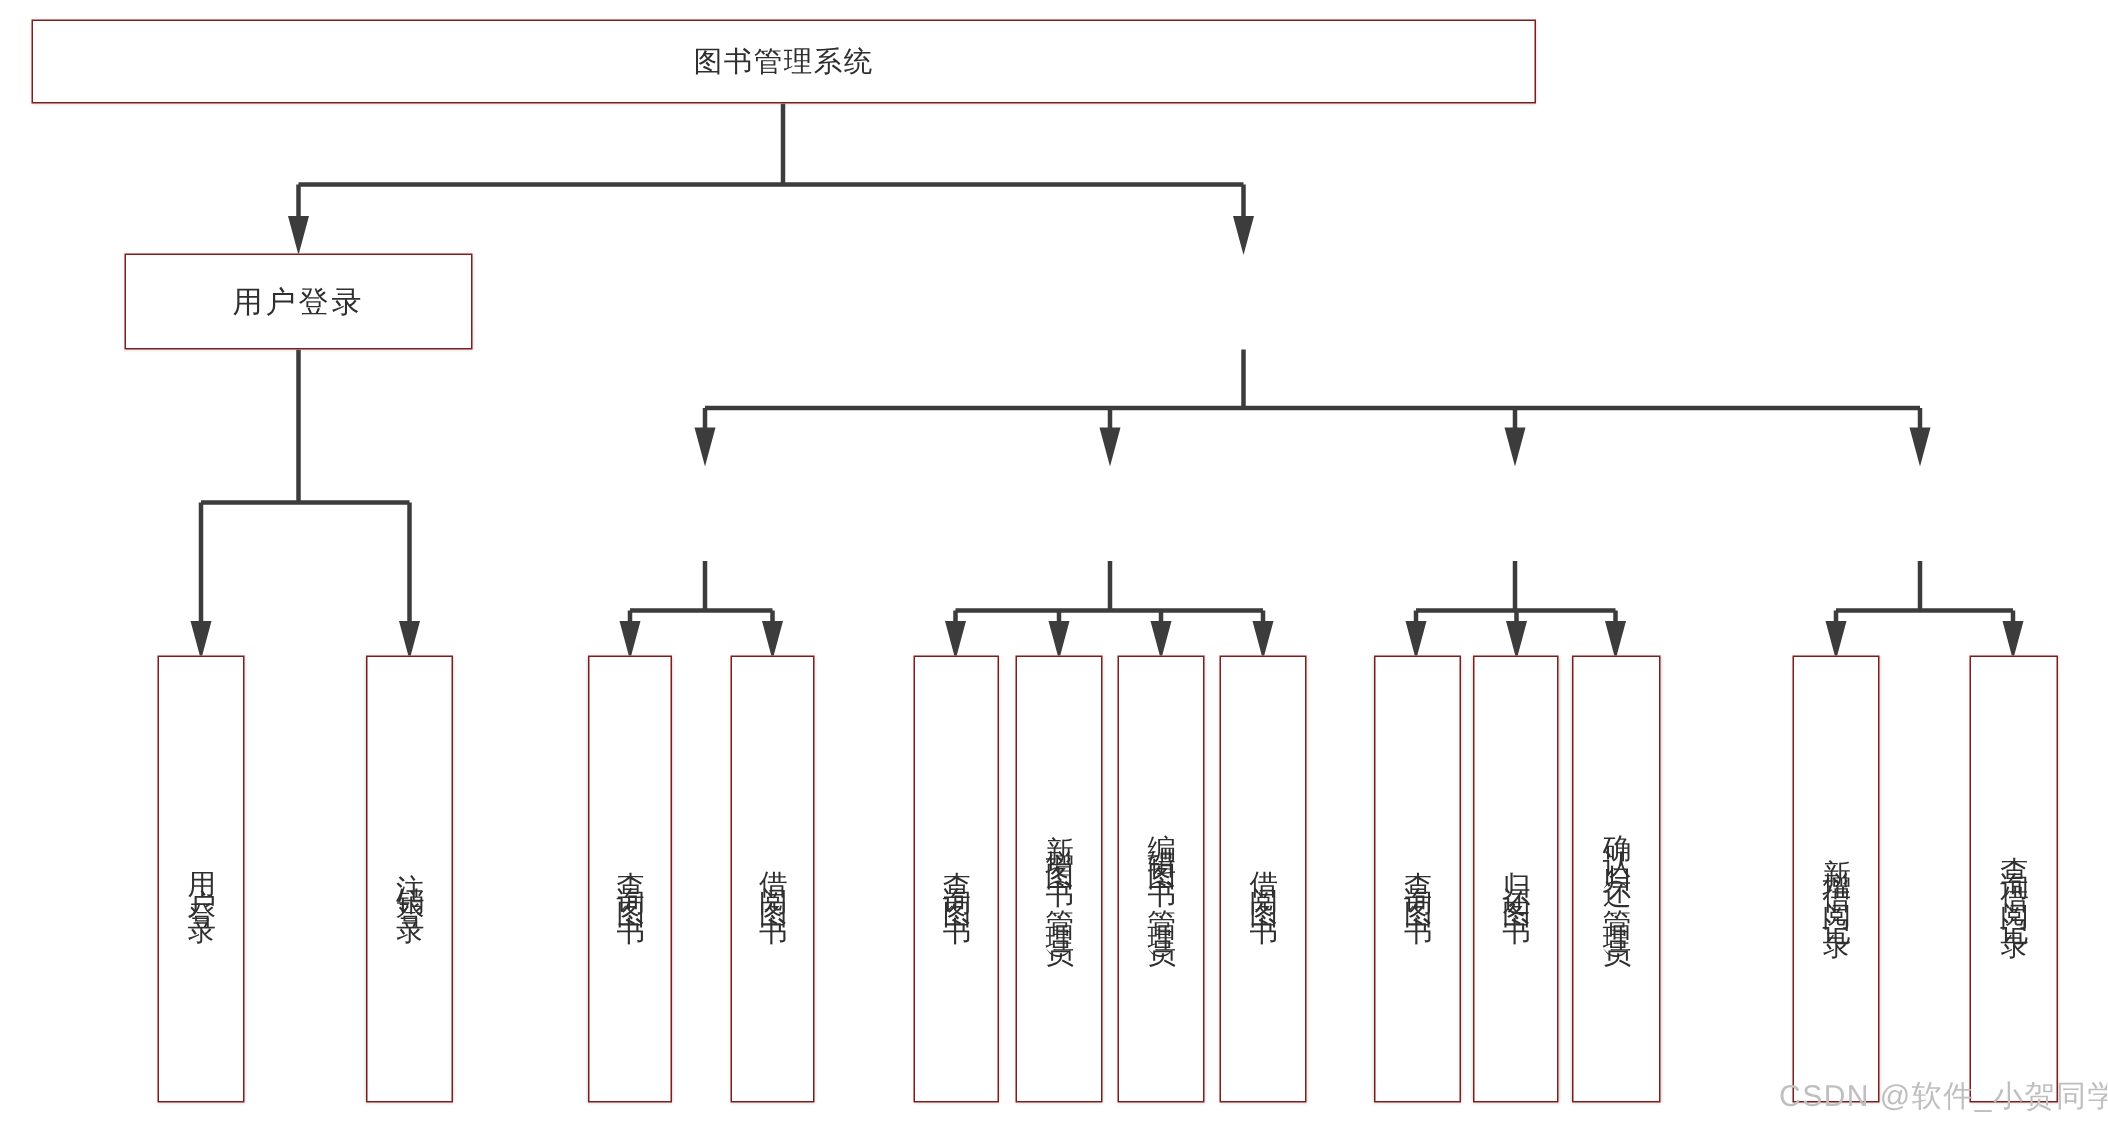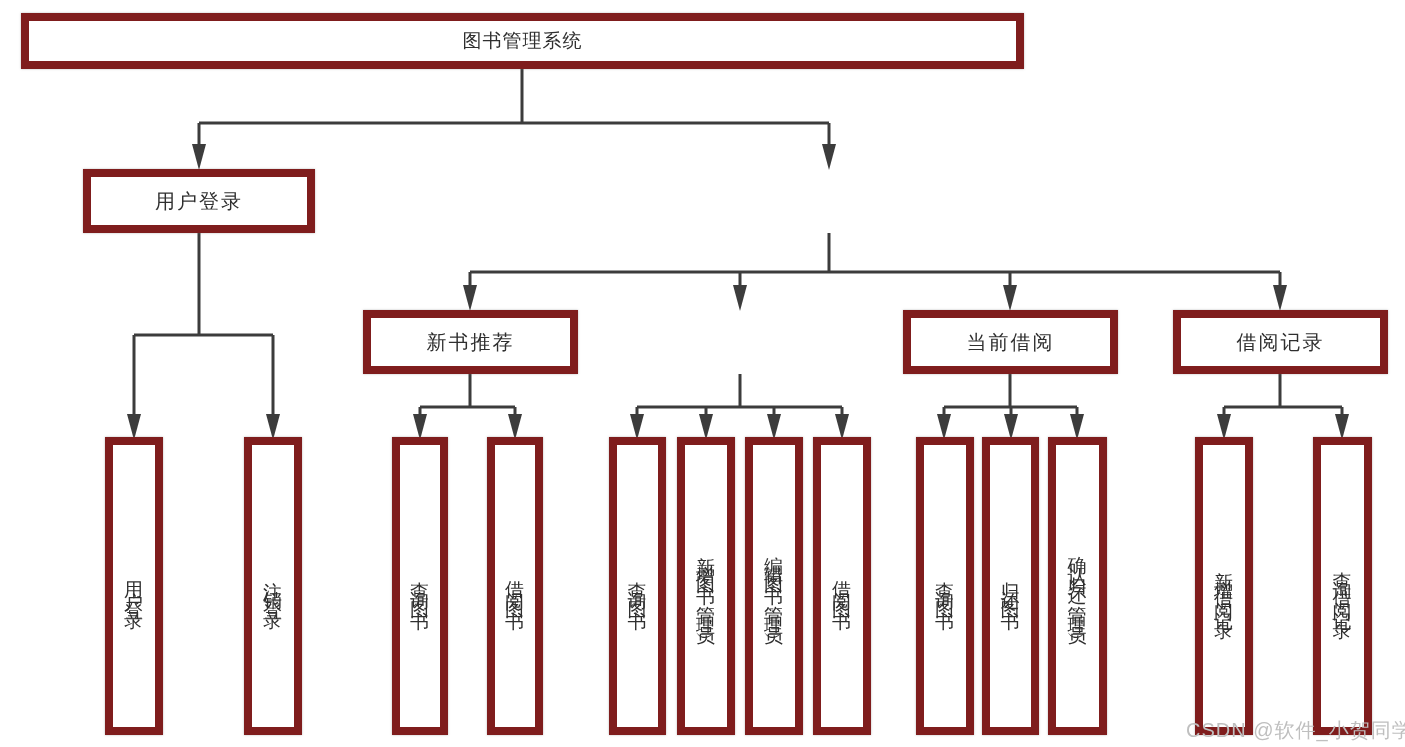--- a/index.html
+++ b/index.html
@@ -8,21 +8,21 @@
     width:1405px;height:747px;
     background:#ffffff;
     font-family:"Liberation Sans",sans-serif;
     overflow:hidden;
   }
   svg.connectors{position:absolute;left:0;top:0;z-index:1;}
   .node{
     position:absolute;
     box-sizing:border-box;
     background:#ffffff;
-    border:8px solid #7f1d1d;
+    border:1px solid #7f1d1d;
     box-shadow:0 0 2px rgba(120,120,120,.5);
     display:flex;align-items:center;justify-content:center;
     color:#2f2f2f;
     z-index:2;
   }
   .node.h{font-size:20px;letter-spacing:2px;}
   .node.root{font-size:19px;letter-spacing:1px;}
   .node.vert{
     font-size:19px;
   }
@@ -83,29 +83,20 @@
   </svg>
 
   <div class="node h root" style="left:21px;top:13px;width:1003px;height:56px">
     <span>图书管理系统</span>
   </div>
 
   <div class="node h" style="left:83px;top:169px;width:232px;height:64px">
     <span>用户登录</span>
   </div>
 
-  <div class="node h" style="left:363px;top:310px;width:215px;height:64px">
-    <span>新书推荐</span>
-  </div>
-  <div class="node h" style="left:903px;top:310px;width:215px;height:64px">
-    <span>当前借阅</span>
-  </div>
-  <div class="node h" style="left:1173px;top:310px;width:215px;height:64px">
-    <span>借阅记录</span>
-  </div>
 
   <div class="node vert" style="left:105px;top:437px;width:58px;height:298px">
     <span>用户登录</span>
   </div>
   <div class="node vert" style="left:244px;top:437px;width:58px;height:298px">
     <span>注销登录</span>
   </div>
 
   <div class="node vert" style="left:392px;top:437px;width:56px;height:298px">
     <span>查询图书</span>

